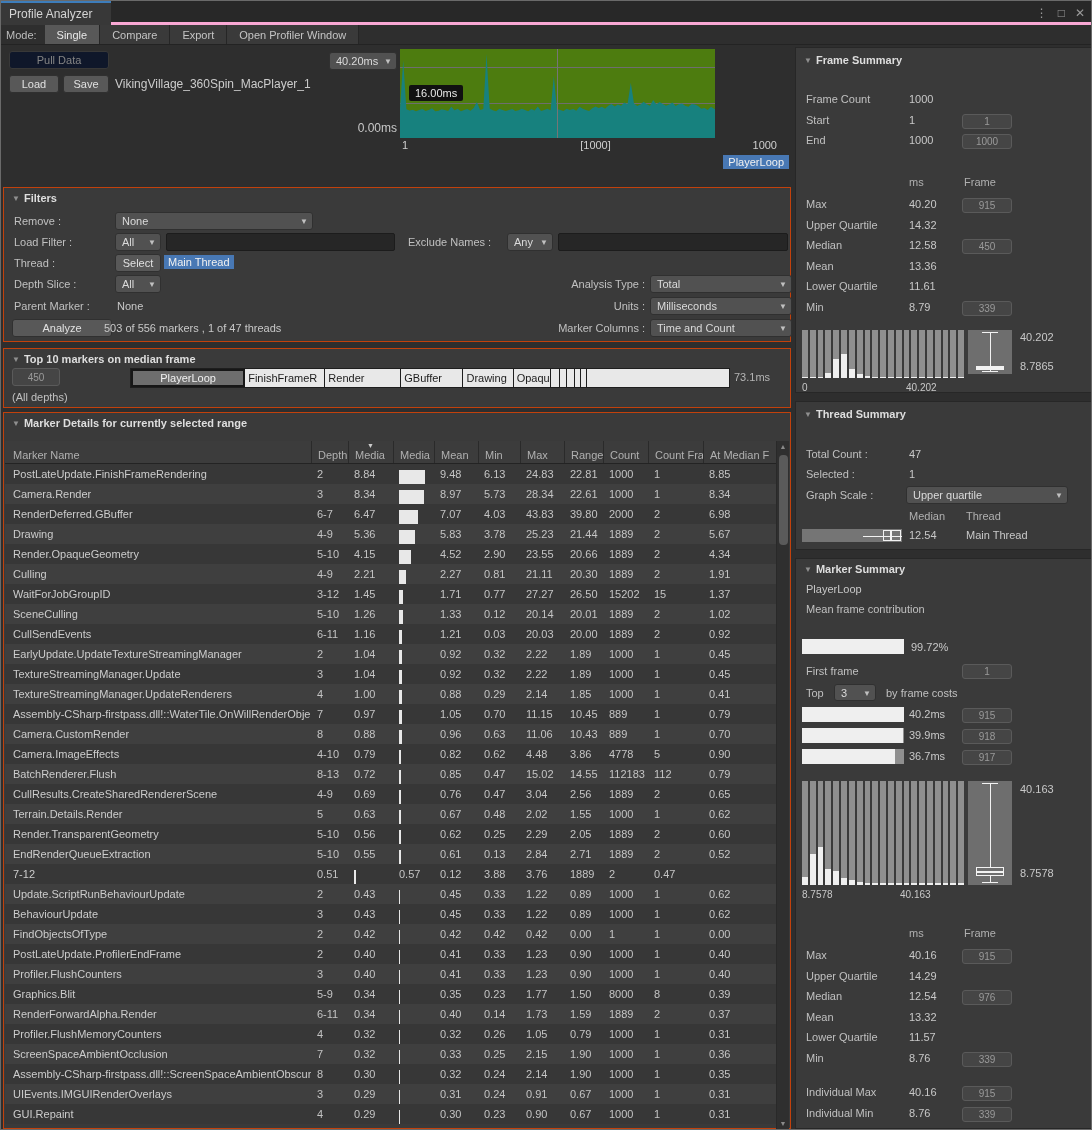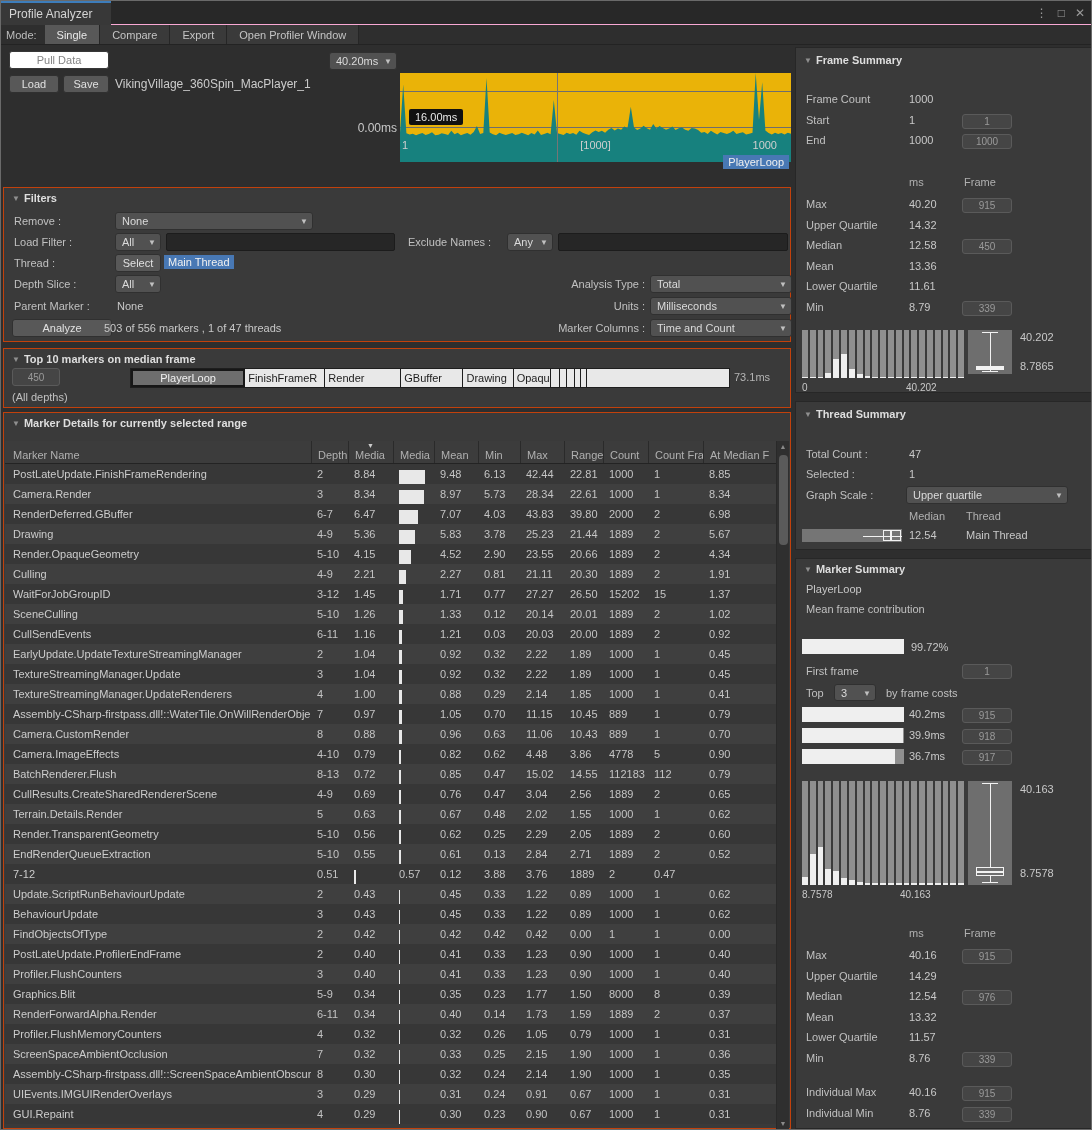--- a/index.html
+++ b/index.html
@@ -1,45 +1,45 @@
 <!DOCTYPE html>
 <html><head>
 <meta charset="utf-8">
 <style>
   * { margin:0; padding:0; box-sizing:border-box; }
   html,body { background:#1e1e1e; }
   body { font-family:"Liberation Sans","DejaVu Sans",sans-serif; font-size:11px; color:#c8c8c8; }
   .window { position:relative; width:1092px; height:1130px; background:#2e2e2e; border:1px solid #6a6a6a; overflow:hidden; }
 
   
-  .titlebar { position:absolute; left:0; top:0; width:100%; height:24px; background:#282828; border-bottom:1px solid #f9a8d4; }
+  .titlebar { position:absolute; left:0; top:0; width:100%; height:24px; background:#282828; border-bottom:3px solid #f9a8d4; }
   .doctab { position:absolute; left:0; top:0; width:110px; height:24px; background:#383838; border-top:2px solid #3d7dbb; color:#d4d4d4; font-size:12px; display:flex; align-items:center; padding-left:8px; }
   .winicons { position:absolute; right:6px; top:0; height:24px; display:flex; align-items:center; gap:10px; color:#9a9a9a; font-size:12px; }
   .winicons span { cursor:default; }
   .menubar { position:absolute; left:0; top:24px; width:100%; height:20px; background:#2e2e2e; border-bottom:1px solid #232323; display:flex; align-items:stretch; }
   .menubar .mode-label { color:#bdbdbd; display:flex; align-items:center; padding:0 8px 0 5px; }
   .mbtn { display:flex; align-items:center; padding:0 12px; background:#3a3a3a; border-right:1px solid #262626; color:#c4c4c4; cursor:pointer; }
   .mbtn.active { background:#585858; color:#e8e8e8; }
 
   
   .btn { position:absolute; background:#585858; border:1px solid #303030; border-radius:3px; color:#e0e0e0; display:flex; align-items:center; justify-content:center; height:18px; cursor:pointer; }
-  .btn.disabled { background:#ffffff; color:#848484; border-color:#383838; }
+  .btn.disabled { background:#0f172a; color:#848484; border-color:#383838; }
   .dd { position:absolute; height:18px; background:#515151; border:1px solid #303030; border-radius:3px; color:#dadada; display:flex; align-items:center; padding:0 16px 0 6px; cursor:pointer; }
   .dd .arr { position:absolute; right:4px; top:4px; font-size:8px; color:#c0c0c0; }
   .tinput { position:absolute; height:18px; background:#262626; border:1px solid #1c1c1c; border-radius:2px; }
   .chip { position:absolute; width:50px; height:15px; background:#454545; border:1px solid #5a5a5a; border-radius:3px; color:#9a9a9a; font-size:10px; display:flex; align-items:center; justify-content:center; cursor:pointer; }
   .lbl { position:absolute; color:#c0c0c0; }
   .val { position:absolute; color:#c8c8c8; }
   .sechead { position:absolute; left:8px; font-weight:bold; color:#dedede; font-size:11px; }
   .sechead .tri { color:#8f8f8f; font-size:8px; margin-right:4px; display:inline-block; vertical-align:1px; }
   .panel { position:absolute; background:#3a3a3a; border:1px solid #c2410c; }
 
   
   .filename { position:absolute; left:114px; top:76px; width:272px; color:#cccccc; font-size:12px; white-space:nowrap; overflow:hidden; }
-  .chart { position:absolute; left:399px; top:48px; width:391px; height:89px; background:#eab308; overflow:hidden;margin-top:24px; }
+  .chart { position:absolute; left:399px; top:48px; width:315px; height:89px; background:#4d7c0f; overflow:hidden; }
   .gridline { position:absolute; left:0; width:100%; height:1px; background:#6e6e6e; }
   .vindicator { position:absolute; top:0; bottom:0; width:1px; background:#757575; }
   .chart svg { position:absolute; left:0; top:0; }
   .tooltip { position:absolute; left:9px; top:36px; background:#111; color:#e8e8e8; padding:2px 6px; font-size:11px; border-radius:2px; }
   .xaxis { position:absolute; left:399px; top:138px; width:391px; height:14px; color:#cfcfcf; }
   .xaxis .x1 { position:absolute; left:2px; }
   .xaxis .xm { position:absolute; left:0; width:100%; text-align:center; }
   .xaxis .xe { position:absolute; right:14px; }
   .sel-marker { position:absolute; right:2px; top:154px; background:#4878b4; color:#f0f0f0; padding:1px 5px; font-size:11px; }
   .ymin { position:absolute; left:330px; top:120px; width:66px; text-align:right; color:#c8c8c8; font-size:12px; }
@@ -246,21 +246,21 @@
       <div id="mtbody">
           <div class="trow">
             <div>PostLateUpdate.FinishFrameRendering</div>
             <div>2</div>
             <div>8.84</div>
             <div>
               <div class="medbar" style="width: 26px;"></div>
             </div>
             <div>9.48</div>
             <div>6.13</div>
-            <div>42.44</div>
+            <div>24.83</div>
             <div>22.81</div>
             <div>1000</div>
             <div>1</div>
             <div>8.85</div>
           </div>
           <div class="trow alt">
             <div>Camera.Render</div>
             <div>3</div>
             <div>8.34</div>
             <div>

